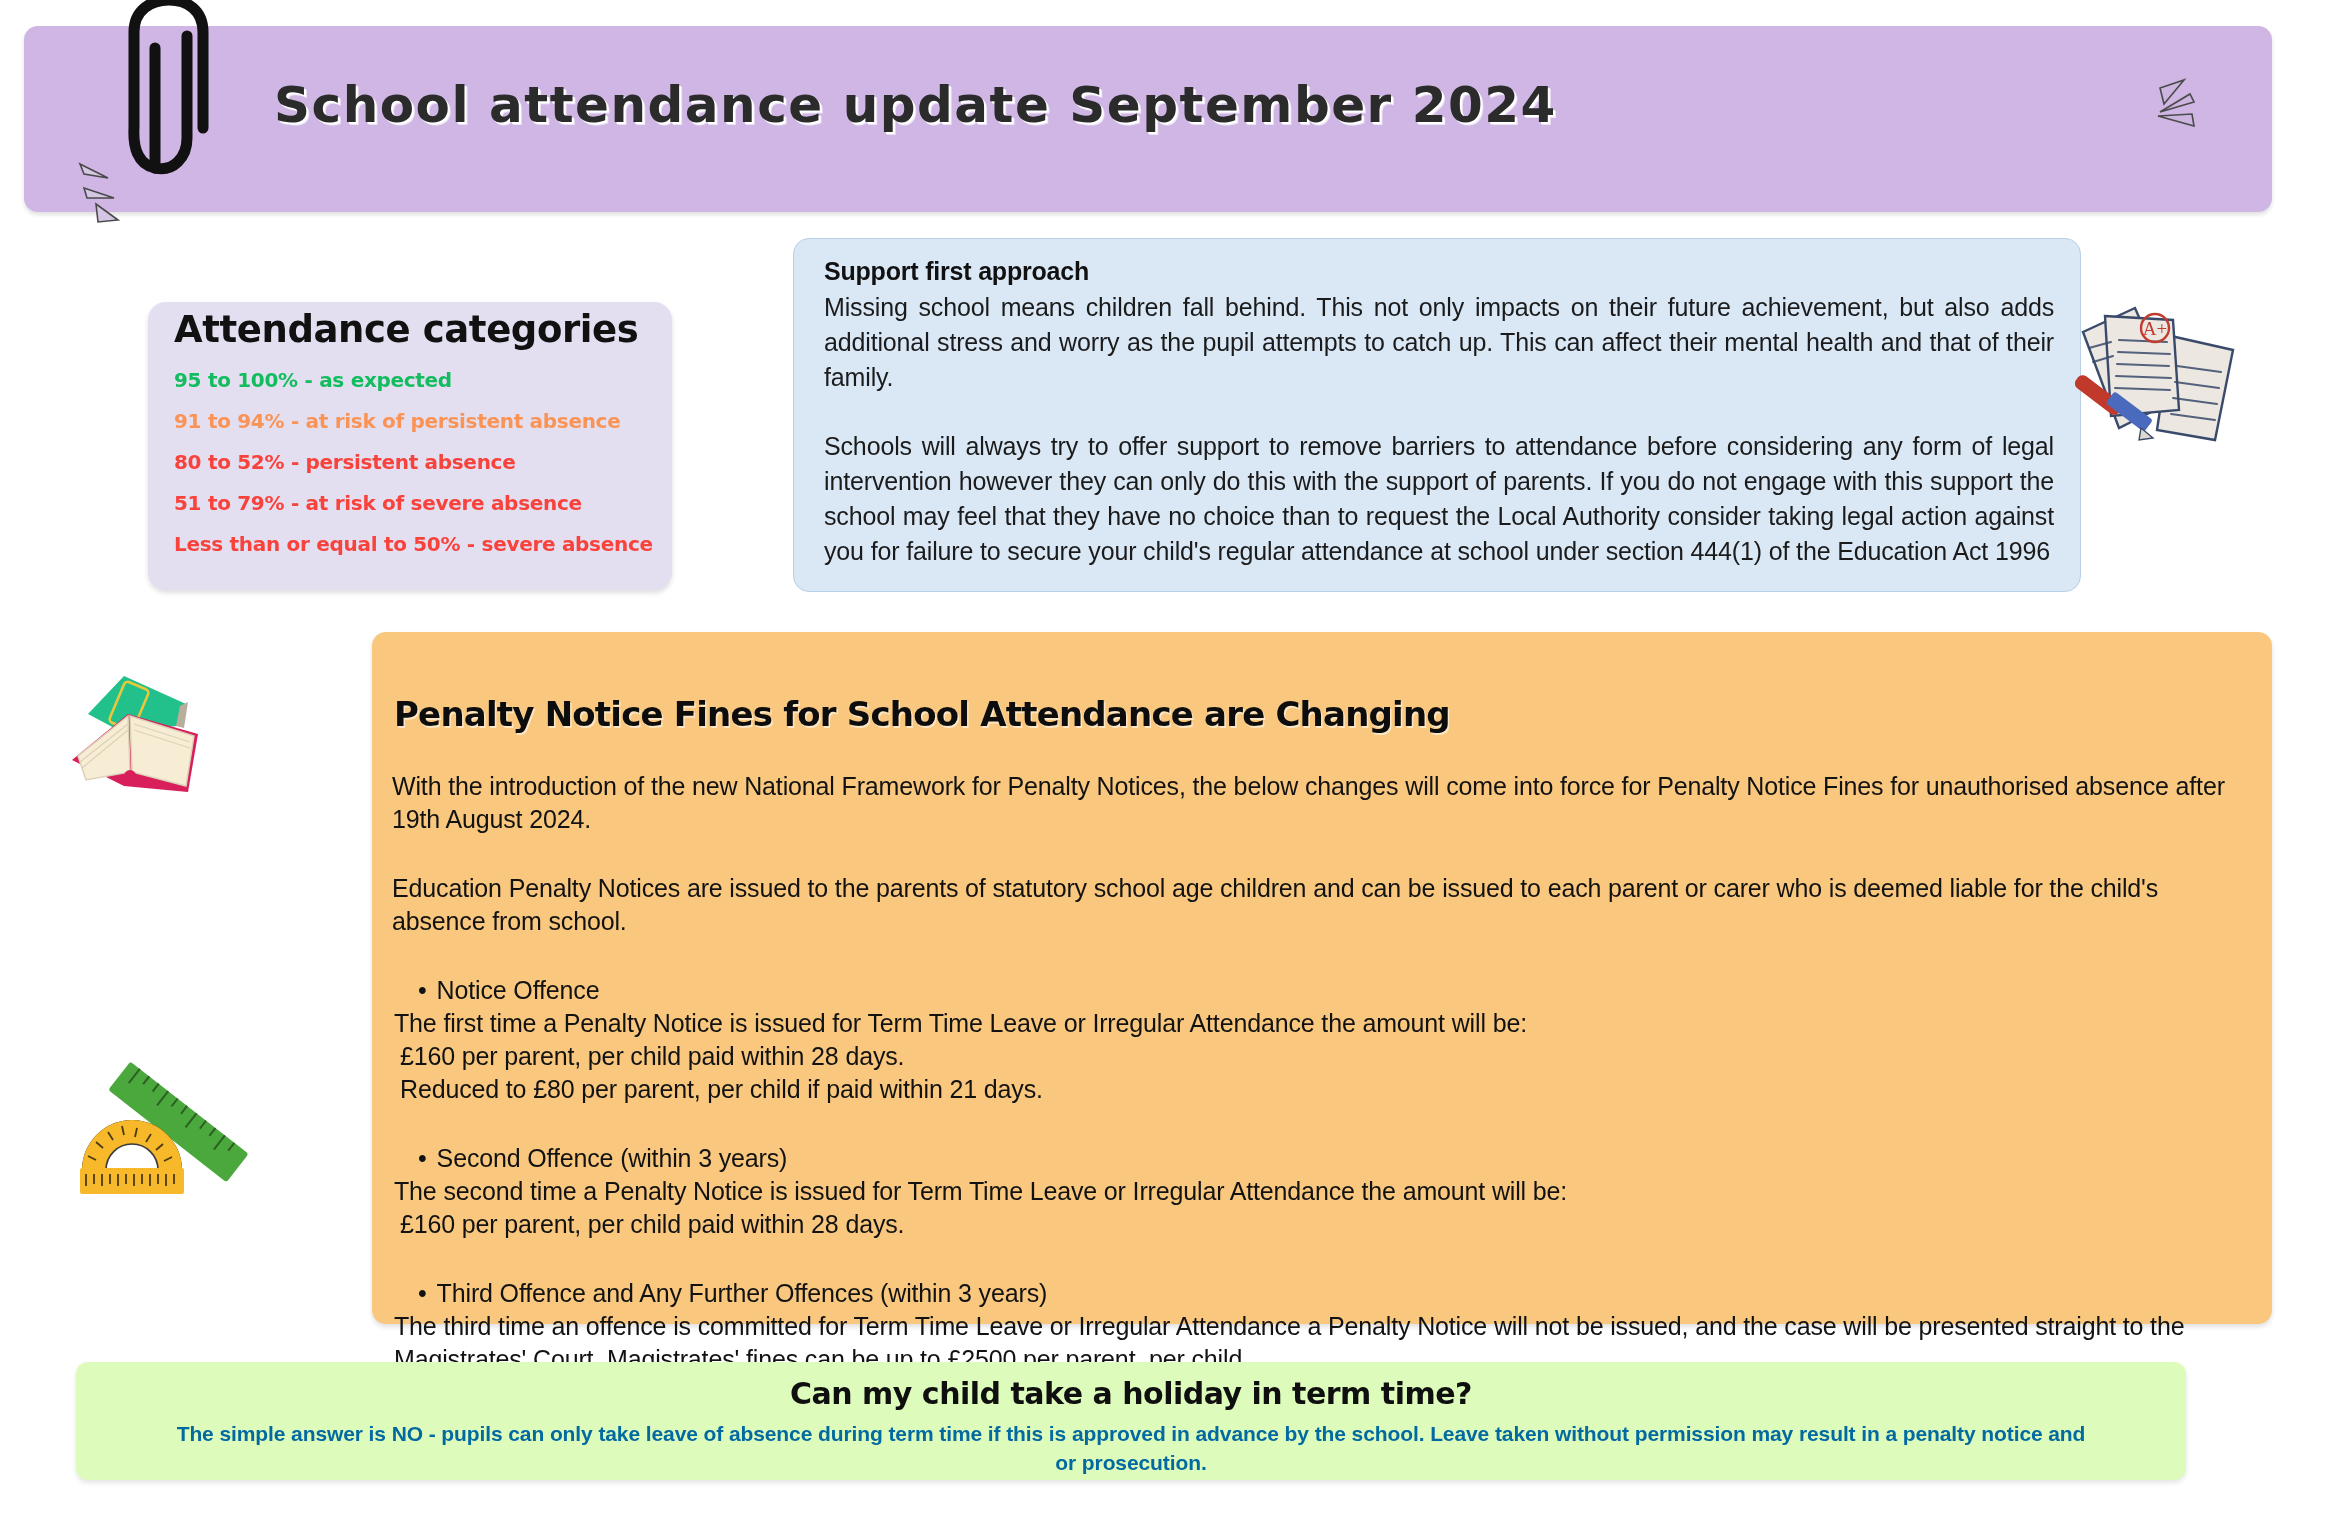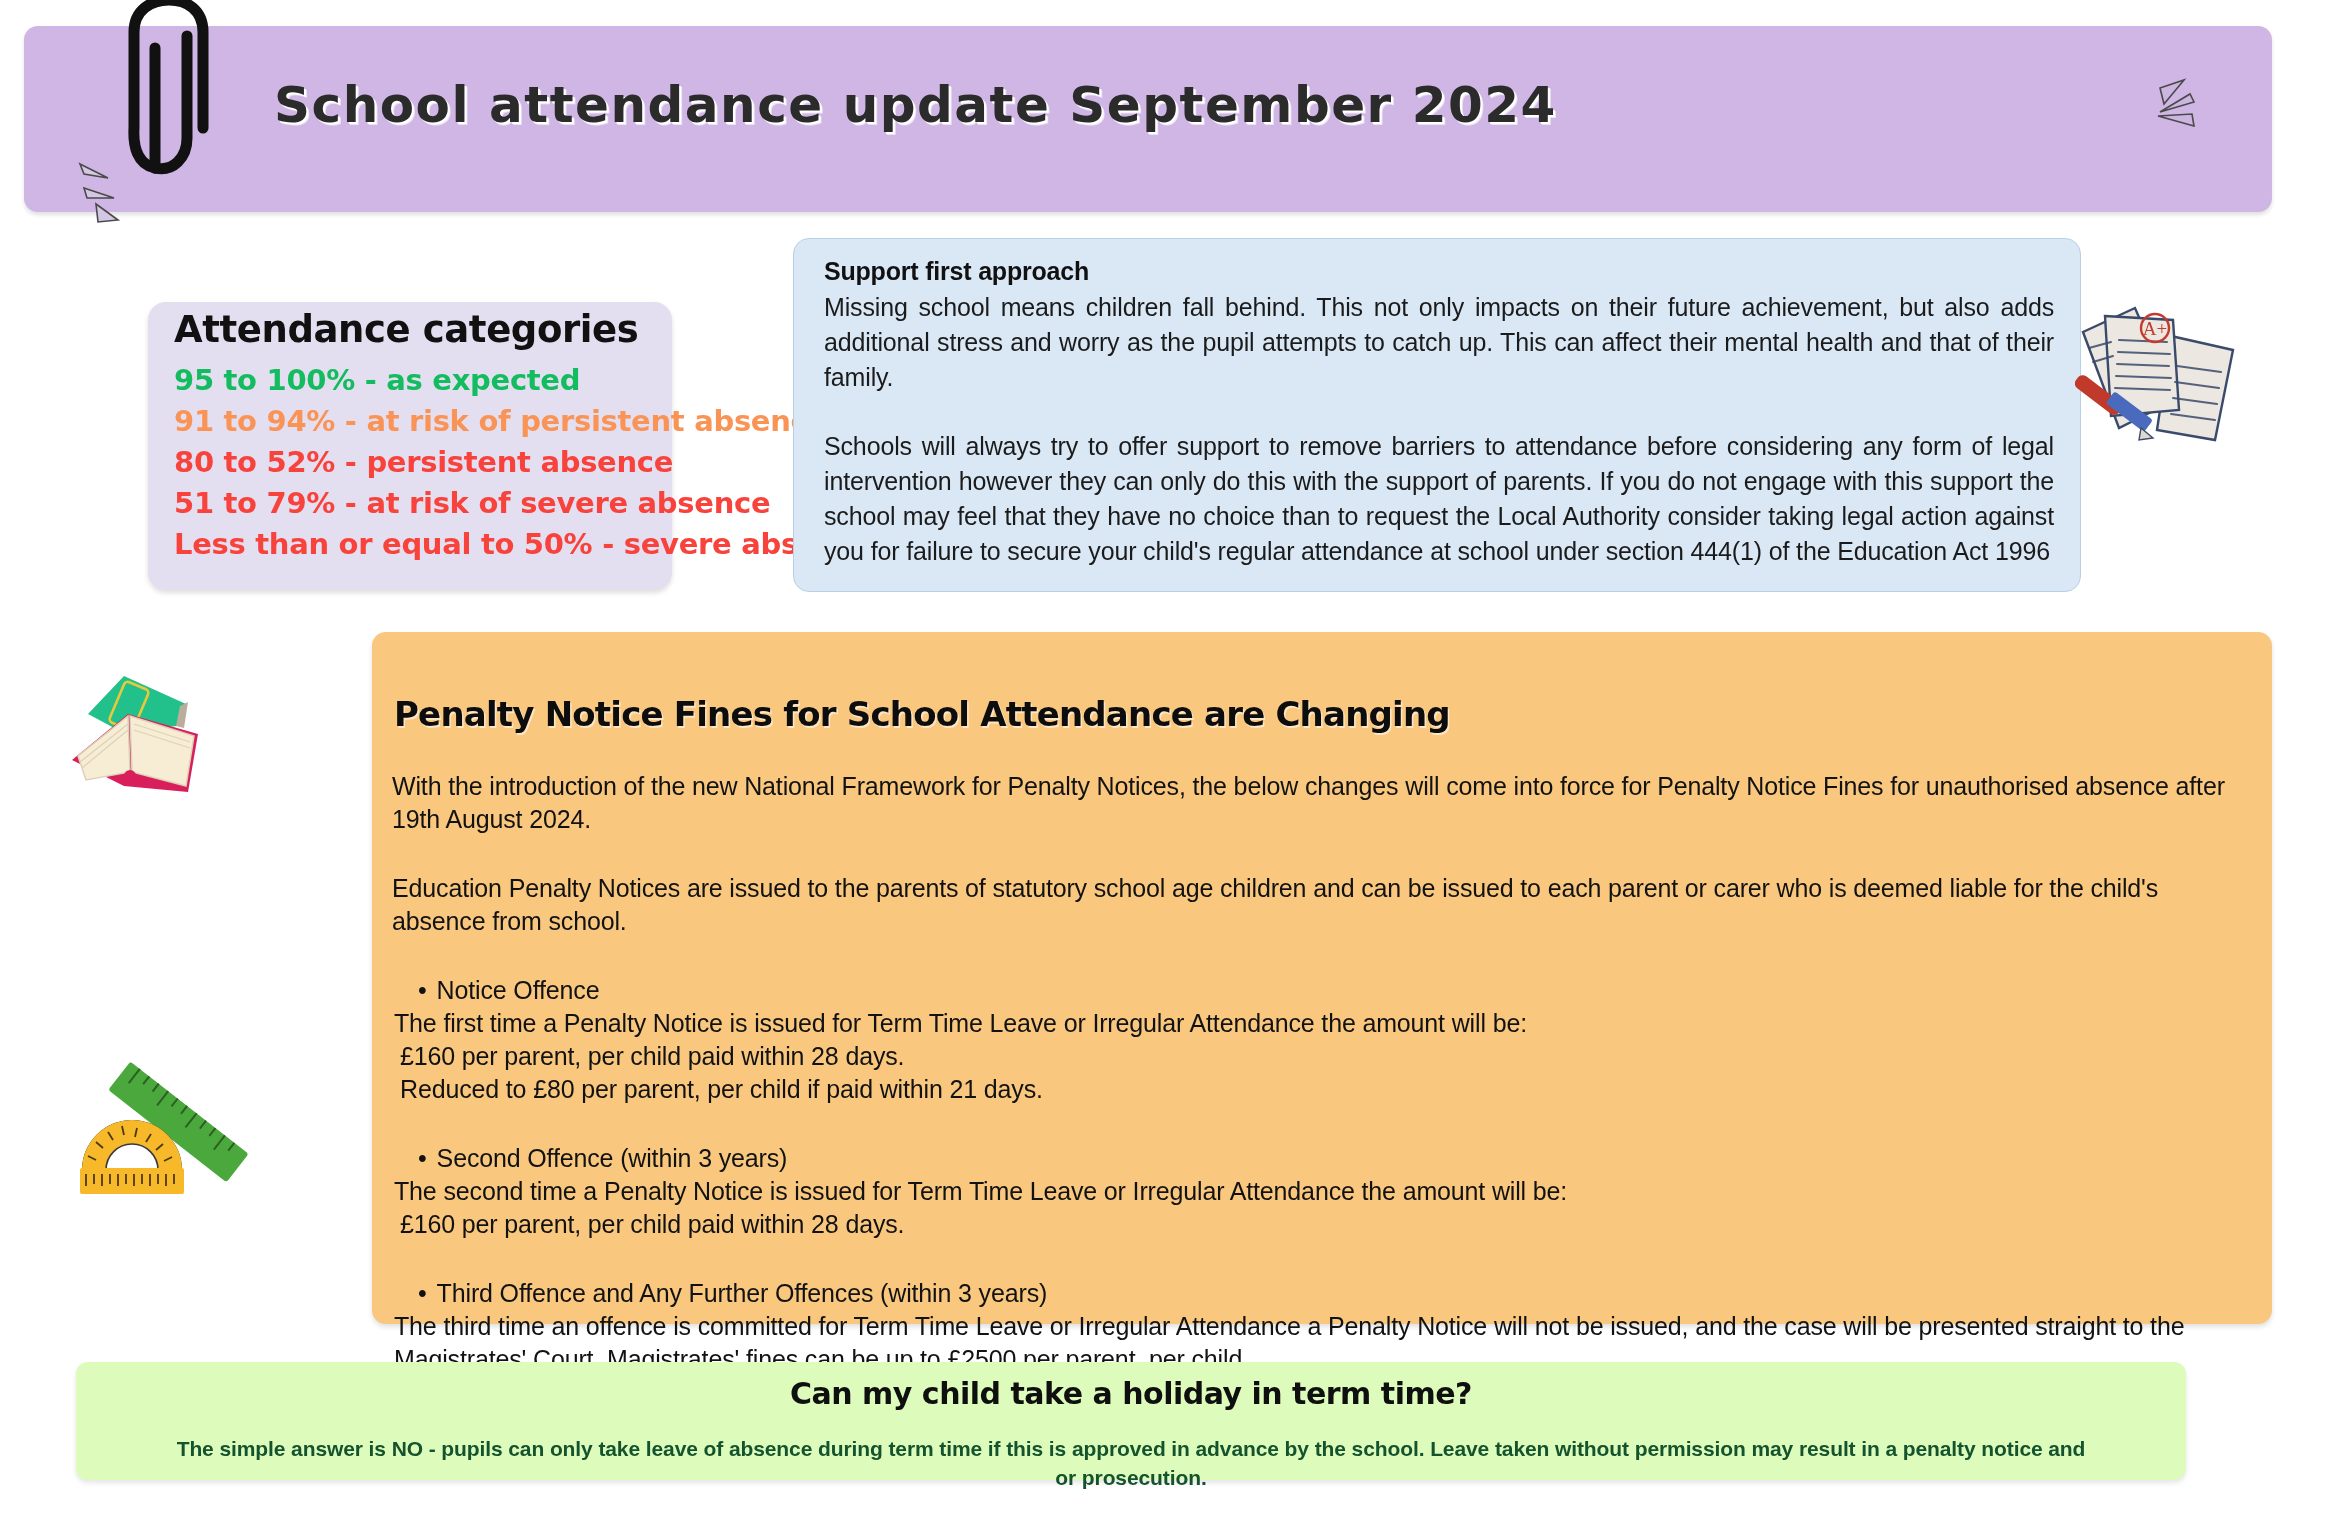--- a/index.html
+++ b/index.html
@@ -79,21 +79,21 @@
     font-family: "DejaVu Sans", sans-serif;
     font-weight: 700;
     font-size: 37px;
     color: #111111;
     letter-spacing: -0.4px;
     margin-bottom: 9px;
   }
   .cat-row {
     font-family: "DejaVu Sans", sans-serif;
     font-weight: 700;
-    font-size: 29px;
+    font-size: 20px;
     line-height: 41px;
     letter-spacing: -0.3px;
     white-space: nowrap;
   }
 
   
   .support-box {
     position: absolute;
     left: 793px;
     top: 238px;
@@ -198,26 +198,26 @@
     text-align: center;
   }
   .holiday-title {
     font-family: "DejaVu Sans", sans-serif;
     font-weight: 700;
     font-size: 30px;
     color: #0f0f0f;
     letter-spacing: -0.5px;
   }
   .holiday-text {
-    margin: 23px auto 0 auto;
+    margin: 8px auto 0 auto;
     width: 1930px;
     font-weight: 700;
     font-size: 21px;
     line-height: 29px;
-    color: #14532d;
+    color: #0369a1;
     letter-spacing: -0.1px;
   }
 </style>
 </head>
 <body>
 
 <div class="header-banner">
   <div class="header-title">School attendance update September 2024</div>
 
   <svg class="sparkle-left" viewBox="0 0 80 70">

